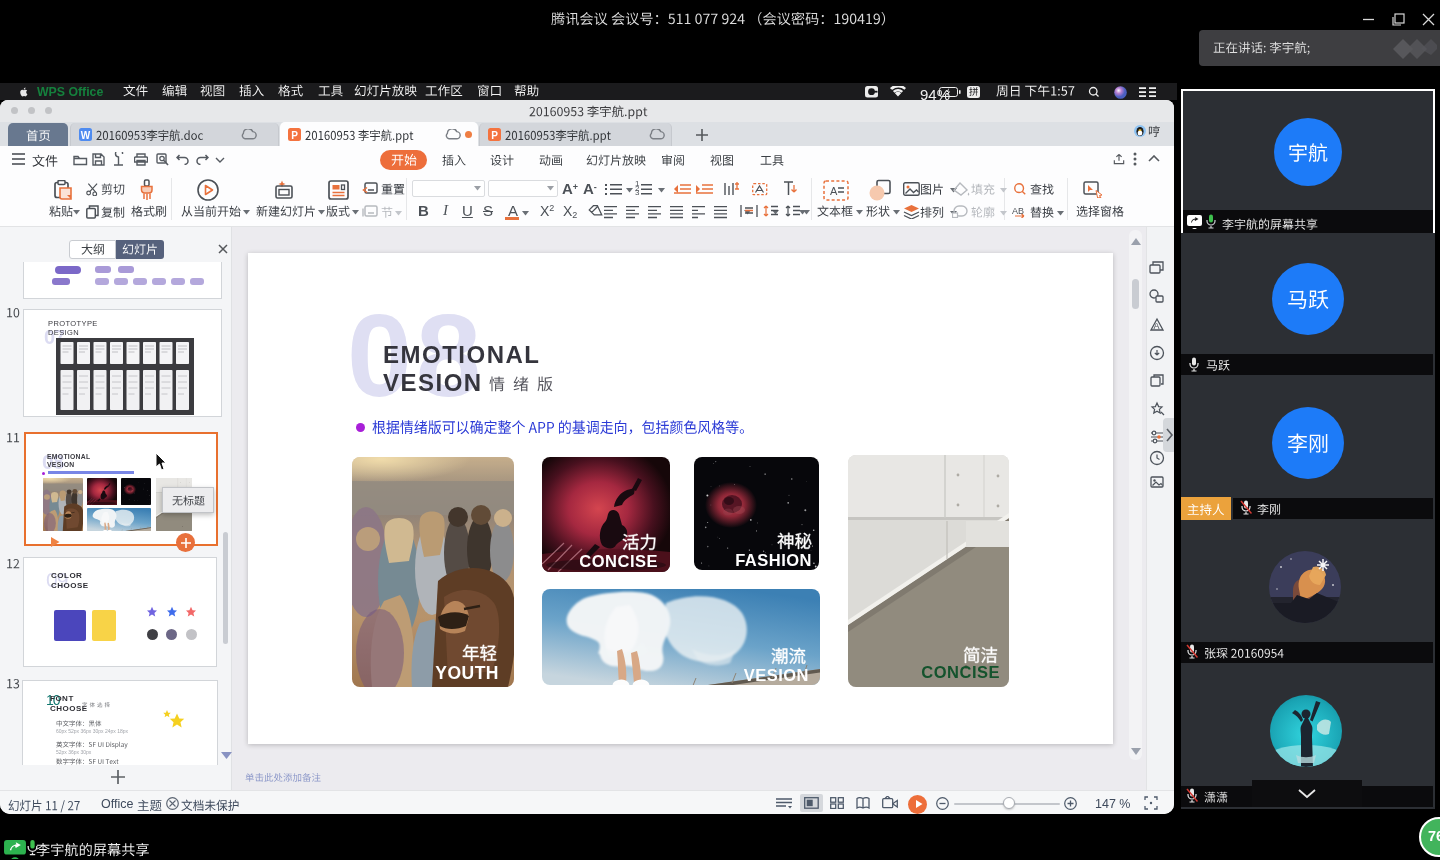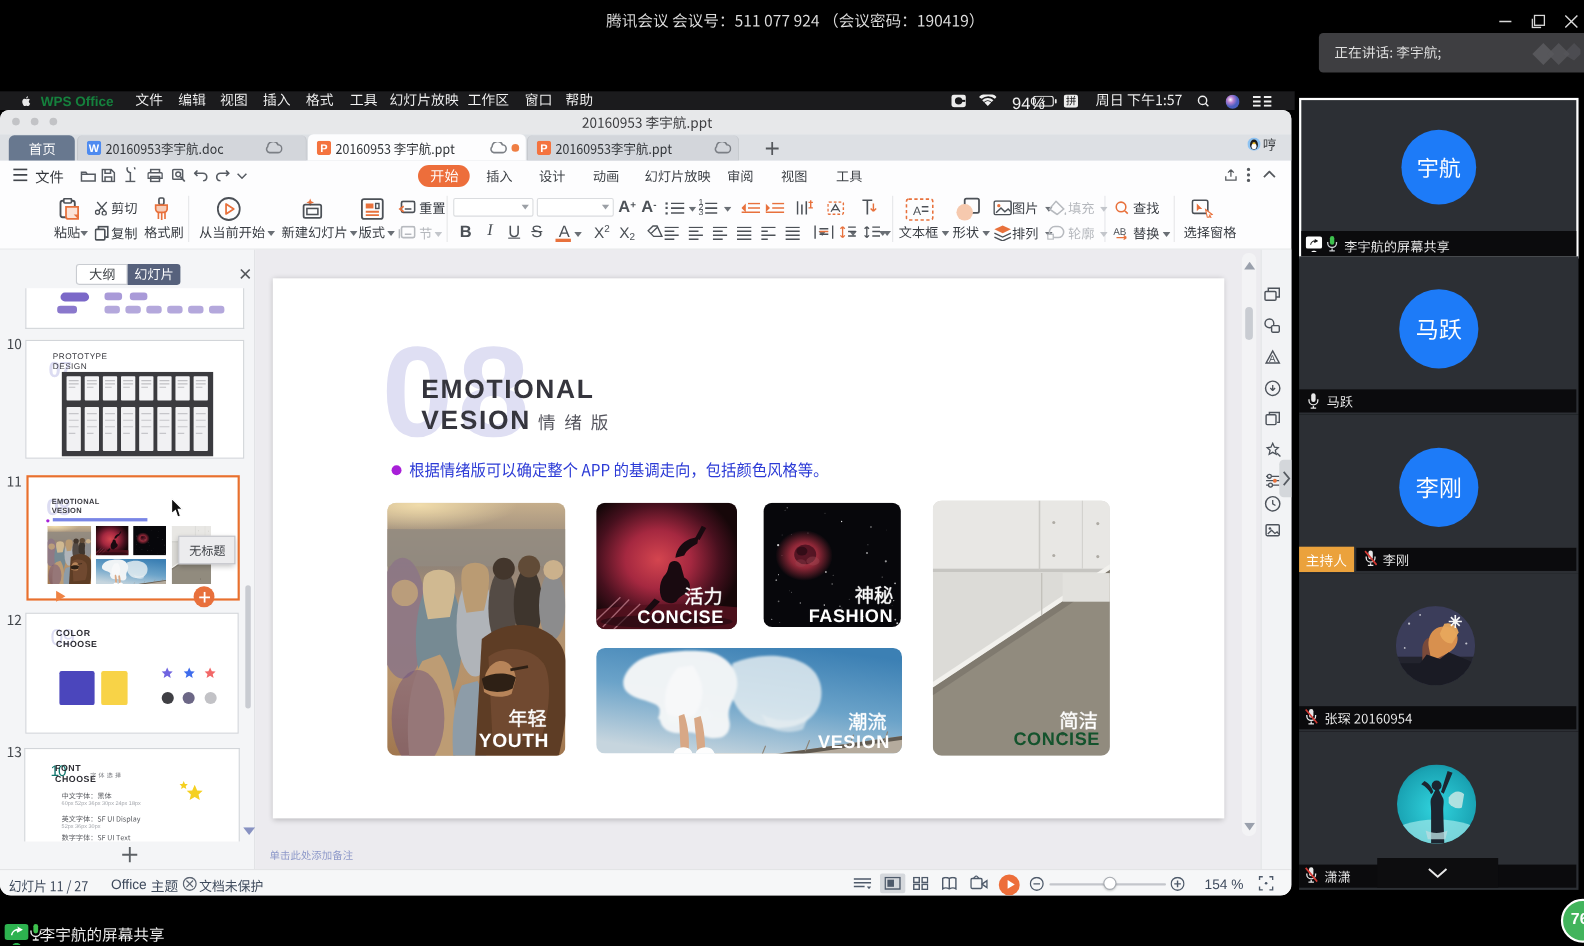--- a/index.html
+++ b/index.html
@@ -1593,21 +1593,21 @@
         <svg class="abs" style="left:936px;top:697px" width="13" height="13">
           <circle cx="6.5" cy="6.5" r="5.8" fill="none" stroke="#4e5a6a" stroke-width="1.2"></circle>
           <path d="M3.5 6.5h6" stroke="#4e5a6a" stroke-width="1.3"></path>
         </svg>
         <div class="abs" style="left:954px;top:702.5px;width:106px;height:2px;background:#c3c6cb;border-radius:1px"></div>
         <div class="abs" style="left:1003px;top:697px;width:12px;height:12px;border-radius:50%;background:#fff;border:1px solid #a8acb2;box-shadow:0 1px 2px rgba(0,0,0,.2)"></div>
         <svg class="abs" style="left:1064px;top:697px" width="13" height="13">
           <circle cx="6.5" cy="6.5" r="5.8" fill="none" stroke="#4e5a6a" stroke-width="1.2"></circle>
           <path d="M3.5 6.5h6M6.5 3.5v6" stroke="#4e5a6a" stroke-width="1.3"></path>
         </svg>
-        <div class="abs" style="left:1095px;top:696.5px;font-size:12.5px;color:#3e4a5c">154 %</div>
+        <div class="abs" style="left:1095px;top:696.5px;font-size:12.5px;color:#3e4a5c">147 %</div>
         <svg class="abs" style="left:1144px;top:696px" width="14" height="14">
           <g fill="none" stroke="#4e5a6a" stroke-width="1.3">
             <path d="M1 4V1h3M10 1h3v3M13 10v3h-3M4 13H1v-3"></path>
           </g>
           <circle cx="7" cy="7" r="1.2" fill="#4e5a6a"></circle>
         </svg>
       </div>
     </div>
     <svg class="abs" style="left:1362px;top:13px" width="13" height="13">
       <path d="M1 6.5h11" stroke="#d8d8d8" stroke-width="1.3"></path>

